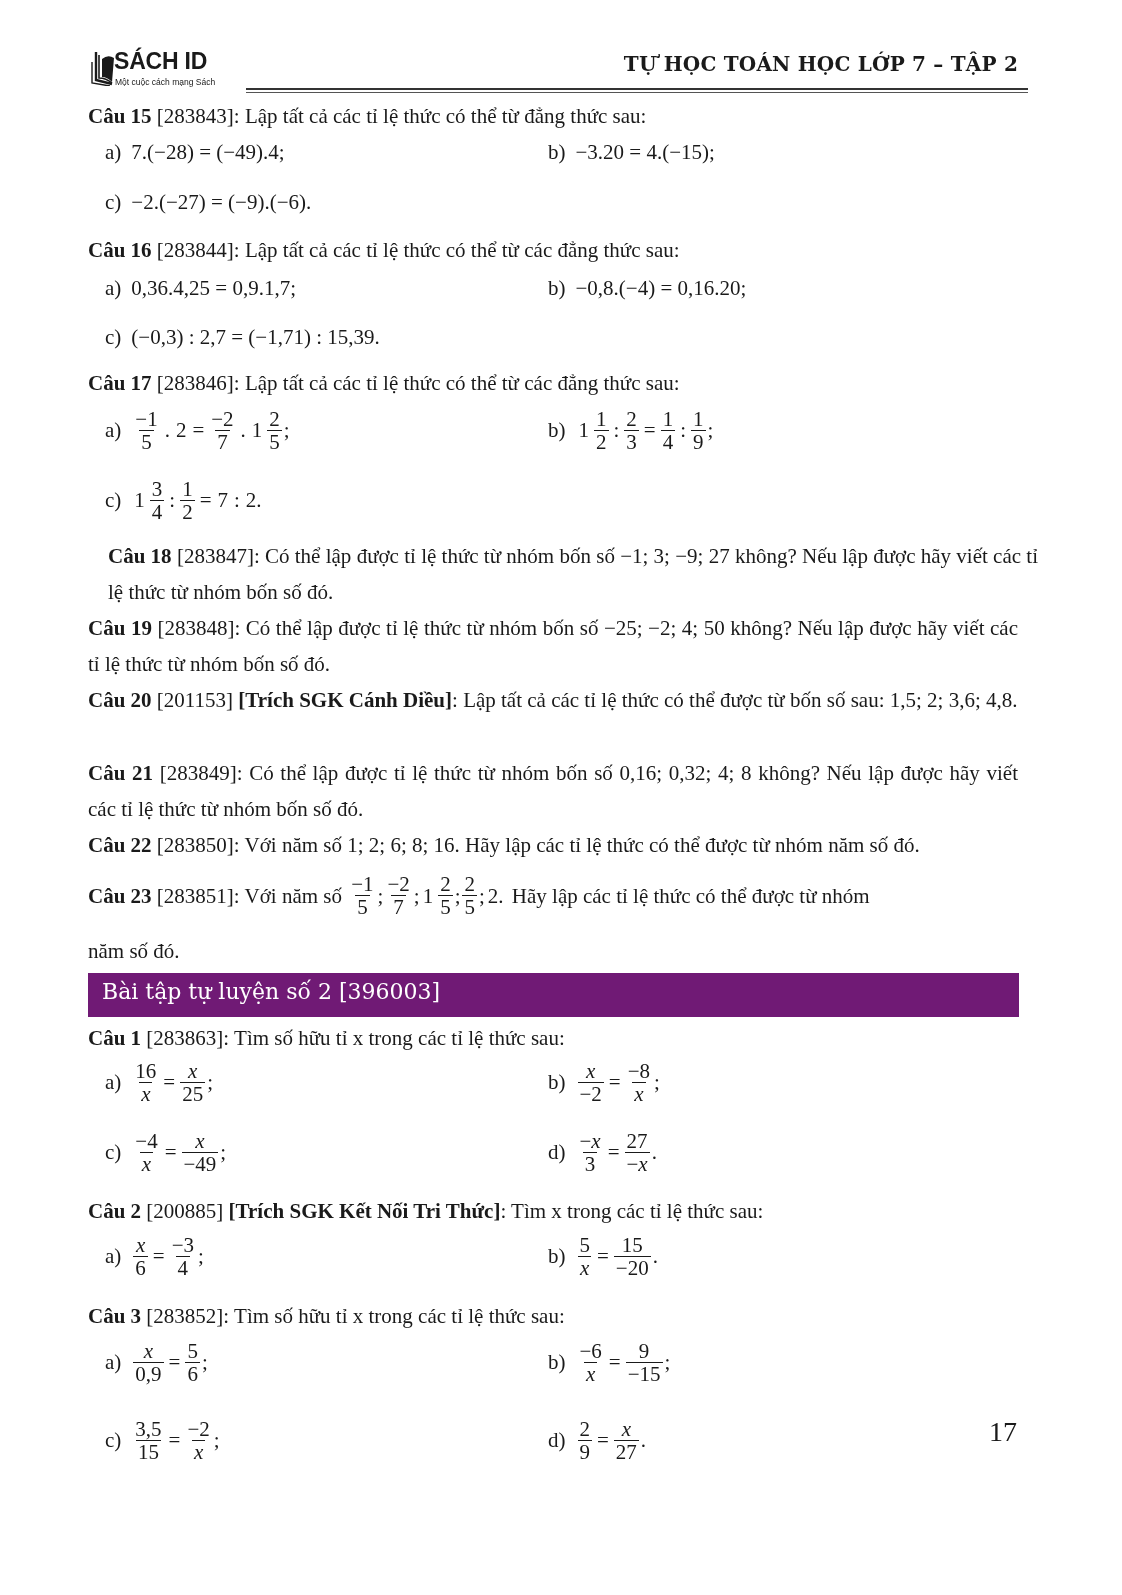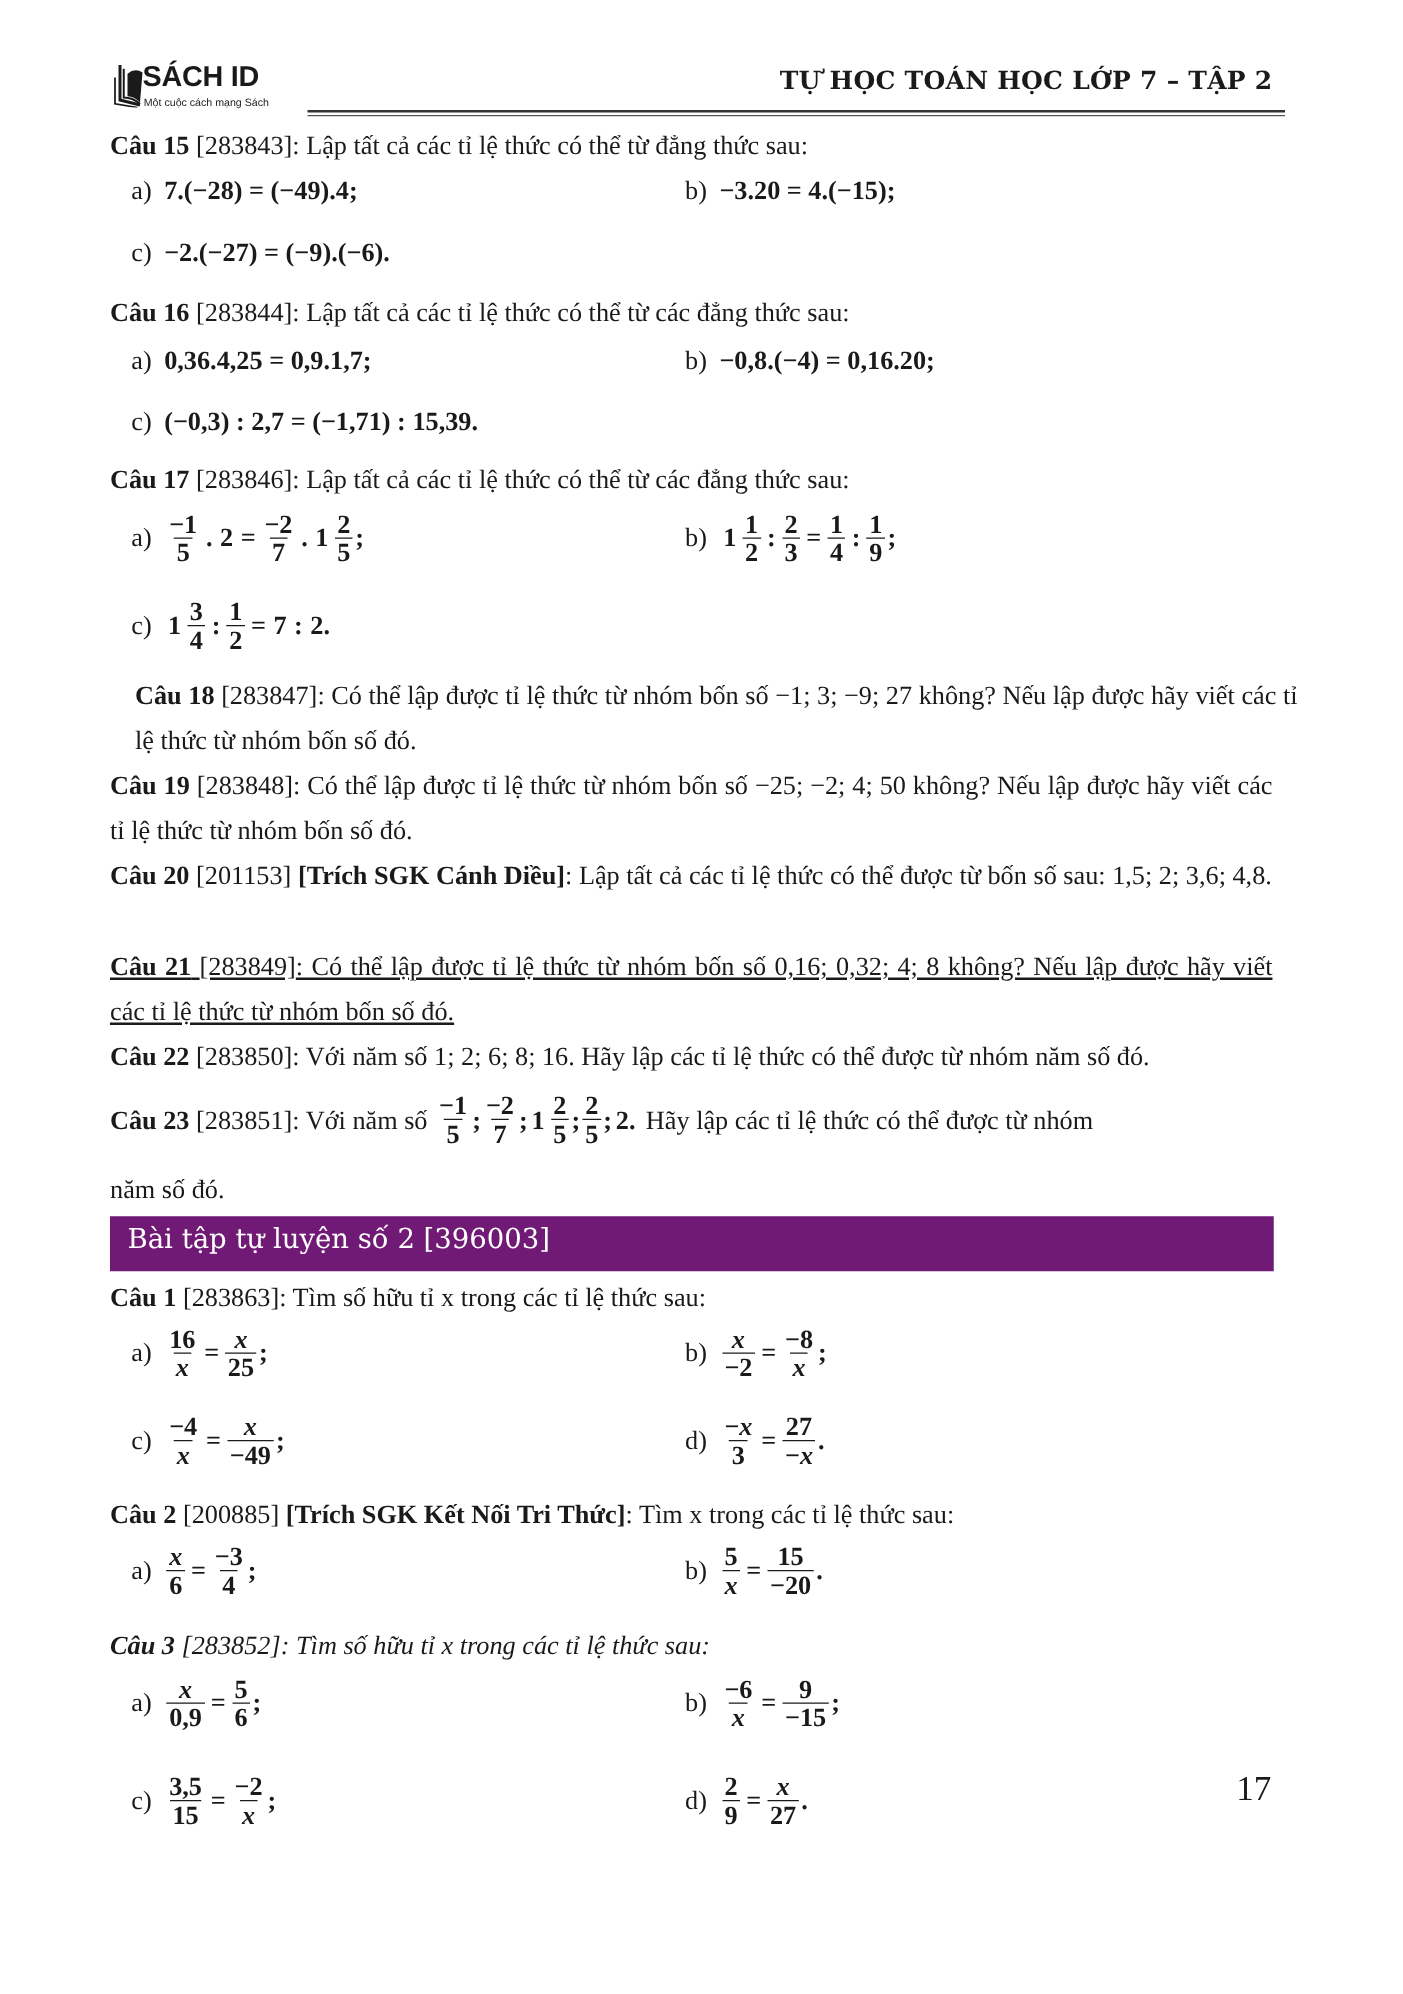--- a/index.html
+++ b/index.html
@@ -12,21 +12,21 @@
   .logo-text { position:absolute; left:26px; top:2px; font-family:"Liberation Sans", sans-serif; font-weight:700; font-size:23px; letter-spacing:-0.2px; color:#1a1a1a; }
   .logo-tag { position:absolute; left:27px; top:31px; font-family:"Liberation Sans", sans-serif; font-size:8.5px; color:#222; white-space:nowrap; }
   .header-title { position:absolute; right:10px; top:6px; font-family:"DejaVu Serif", serif; font-weight:700; font-size:20px; letter-spacing:0.2px; white-space:nowrap; }
   .header-rule { position:absolute; left:158px; right:0; top:42px; height:5px; border-top:2px solid #333; border-bottom:1px solid #555; }
 
   .q { position:absolute; left:88px; font-size:21px; line-height:36px; white-space:nowrap; }
   .q b { font-weight:700; }
   .q.wrap { white-space:normal; width:930px; text-align:justify; text-align-last:left; }
   .opt { position:absolute; font-size:21px; white-space:nowrap; display:flex; align-items:center; }
   .opt .lbl { margin-right:10px; }
-  .m { display:inline-flex; align-items:center; font-size:21px;font-weight:bold; }
+  .m { display:inline-flex; align-items:center; font-size:21px; }
   .frac { display:inline-flex; flex-direction:column; align-items:center; margin:0 2px; vertical-align:middle; }
   .frac .n { line-height:22px; padding:0 2px; }
   .frac .d { line-height:22px; padding:0 2px; border-top:1.2px solid #1a1a1a; }
   .it { font-style:italic; }
   .sep { margin:0 3px; }
 
   .section-bar { position:absolute; left:88px; top:973px; width:931px; height:44px; background:#701a75; }
   .section-bar span { position:absolute; left:14px; top:6px; color:#ffffff; font-family:"DejaVu Serif", serif; font-size:22px; white-space:nowrap; }
 
   .page-num { position:absolute; right:105px; top:1416px; font-size:28px; }
@@ -145,21 +145,21 @@
   <b>Câu 19</b>
   <span>[283848]</span><span>: Có thể lập được tỉ lệ thức từ nhóm bốn số −25; −2; 4; 50 không? Nếu lập được hãy viết các tỉ lệ thức từ nhóm bốn số đó.</span>
 </div>
 
 <div class="q wrap" style="top:682px;">
   <b>Câu 20</b>
   <span>[201153]</span>
   <b>[Trích SGK Cánh Diều]</b><span>: Lập tất cả các tỉ lệ thức có thể được từ bốn số sau: 1,5; 2; 3,6; 4,8.</span>
 </div>
 
-<div class="q wrap" style="top:755px;text-decoration:underline;">
+<div class="q wrap" style="top:755px;">
   <b>Câu 21</b>
   <span>[283849]</span><span>: Có thể lập được tỉ lệ thức từ nhóm bốn số 0,16; 0,32; 4; 8 không? Nếu lập được hãy viết các tỉ lệ thức từ nhóm bốn số đó.</span>
 </div>
 
 <div class="q" style="top:827px;">
   <b>Câu 22</b>
   <span>[283850]</span><span>: Với năm số 1; 2; 6; 8; 16. Hãy lập các tỉ lệ thức có thể được từ nhóm năm số đó.</span>
 </div>
 
 <div class="q" style="top:873px; display:flex; align-items:center; width:930px;">
@@ -253,21 +253,21 @@
   <span class="lbl">b)</span>
   <span class="m mathexpr"><span class="frac">
         <span class="n">5</span>
         <span class="d"><span class="it">x</span></span>
       </span><span class="sep">=</span><span class="frac">
         <span class="n">15</span>
         <span class="d">−20</span>
       </span>.</span>
 </div>
 
-<div class="q" style="top:1298px;font-style:italic;">
+<div class="q" style="top:1298px;">
   <b>Câu 3</b>
   <span>[283852]</span><span>: Tìm số hữu tỉ x trong các tỉ lệ thức sau:</span>
 </div>
 <div class="opt" style="left:105px; top:1340px;">
   <span class="lbl">a)</span>
   <span class="m mathexpr"><span class="frac">
         <span class="n"><span class="it">x</span></span>
         <span class="d">0,9</span>
       </span><span class="sep">=</span><span class="frac">
         <span class="n">5</span>

